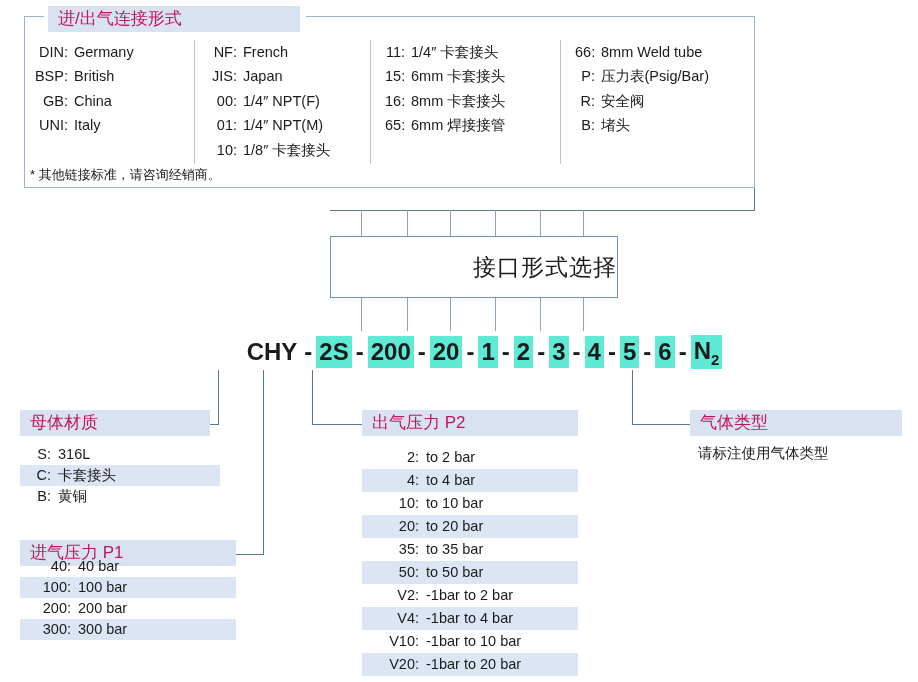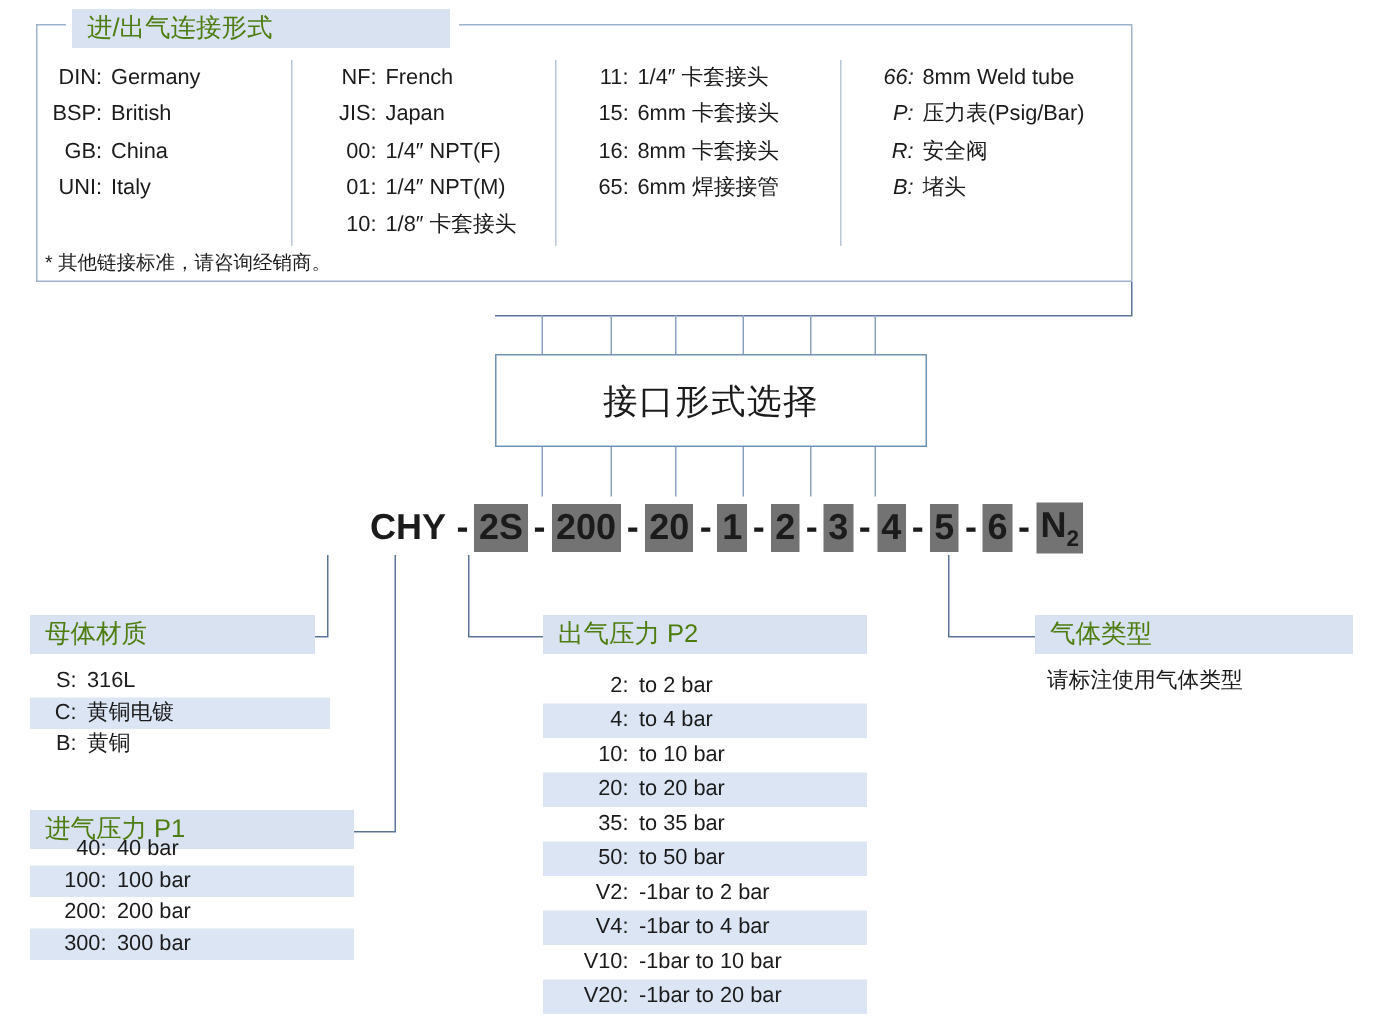--- a/index.html
+++ b/index.html
@@ -13,21 +13,21 @@
   .abs{position:absolute;}
 
   
   .title-band{
     background:#d9e2f0;
     font-size:17px;
     line-height:26px;
     height:26px;
     padding:0 8px 0 10px;
     white-space:nowrap;
-    color:#4d7c0f;
+    color:#be185d;
     box-sizing:border-box;
   }
 
   
   #conn-box{
     left:24px;top:16px;width:731px;height:172px;
     border:1px solid #9fb4cc;
     box-sizing:border-box;
     background:transparent;
   }
@@ -37,72 +37,72 @@
   }
   #conn-title{
     left:48px;top:6px;width:252px;
   }
   #conn-cols{
     left:30px;top:40px;width:716px;height:124px;
     display:flex;
   }
   .conn-col{
     position:relative;
-    padding-left:28px;
+    padding-left:14px;
     box-sizing:border-box;
   }
   .conn-col + .conn-col{border-left:1px solid #b9c6d6;}
   .conn-col:first-child{padding-left:0;}
   .conn-row{
     font-size:14.5px;
     line-height:24.4px;
     white-space:nowrap;
     display:flex;
   }
   .conn-key{
     display:inline-block;
     text-align:right;
     padding-right:6px;
     box-sizing:border-box;
   }
   .c0 .conn-key{width:44px;}
   .c1 .conn-key{width:34px;}
   .c2 .conn-key{width:26px;}
-  .c3 .conn-key{width:26px;font-style:italic;}
+  .c3 .conn-key{width:26px;}
   .conn-val{display:inline-block;}
   #conn-note{
     left:30px;top:166px;font-size:13px;white-space:nowrap;color:#1b1b1b;
   }
 
   
   .ln-h{background:#5b7694;height:1px;}
   .ln-v{background:#5b7694;width:1px;}
   .ln-v-lt{background:#8aa2bb;width:1px;}
 
   
   #sel-box{
     left:330px;top:236px;width:288px;height:62px;
     border:1px solid #6f92b5;
     background:#ffffff;
     box-sizing:border-box;
-    display:flex;align-items:center;justify-content:center;
+    display:flex;align-items:center;justify-content:flex-end;
     font-size:23px;
     letter-spacing:1px;
   }
 
   
   #code-line{
     left:0px;top:334px;width:918px;height:36px;
     display:flex;align-items:center;justify-content:center;
     font-size:24px;font-weight:bold;
     white-space:nowrap;
     padding-left:24px;
   }
   #code-line .seg{padding:2px 3px;}
-  #code-line .hl{background:#737373;}
+  #code-line .hl{background:#5eead4;}
   #code-line .dash{padding:0 4px;color:#1b1b1b;}
   #code-line sub{font-size:15px;}
 
   
   .opt-list{font-size:14.5px;}
   .opt-row{
     height:19px;line-height:19px;white-space:nowrap;
     display:flex;box-sizing:border-box;
   }
   .opt-row.z{background:#dbe5f4;}
@@ -280,21 +280,21 @@
 <div class="abs ln-h" style="left:632px;top:424px;width:60px;"></div>
 
 <div class="abs title-band" id="mat-title">母体材质</div>
 <div class="abs opt-list" id="mat-list">
   <div class="opt-row">
     <span class="opt-key">S:</span>
     <span class="opt-val">316L</span>
   </div>
   <div class="opt-row z">
     <span class="opt-key">C:</span>
-    <span class="opt-val">黄铜电镀</span>
+    <span class="opt-val">卡套接头</span>
   </div>
   <div class="opt-row">
     <span class="opt-key">B:</span>
     <span class="opt-val">黄铜</span>
   </div>
 </div>
 
 <div class="abs title-band" id="p1-title">进气压力 P1</div>
 <div class="abs opt-list" id="p1-list">
   <div class="opt-row">

